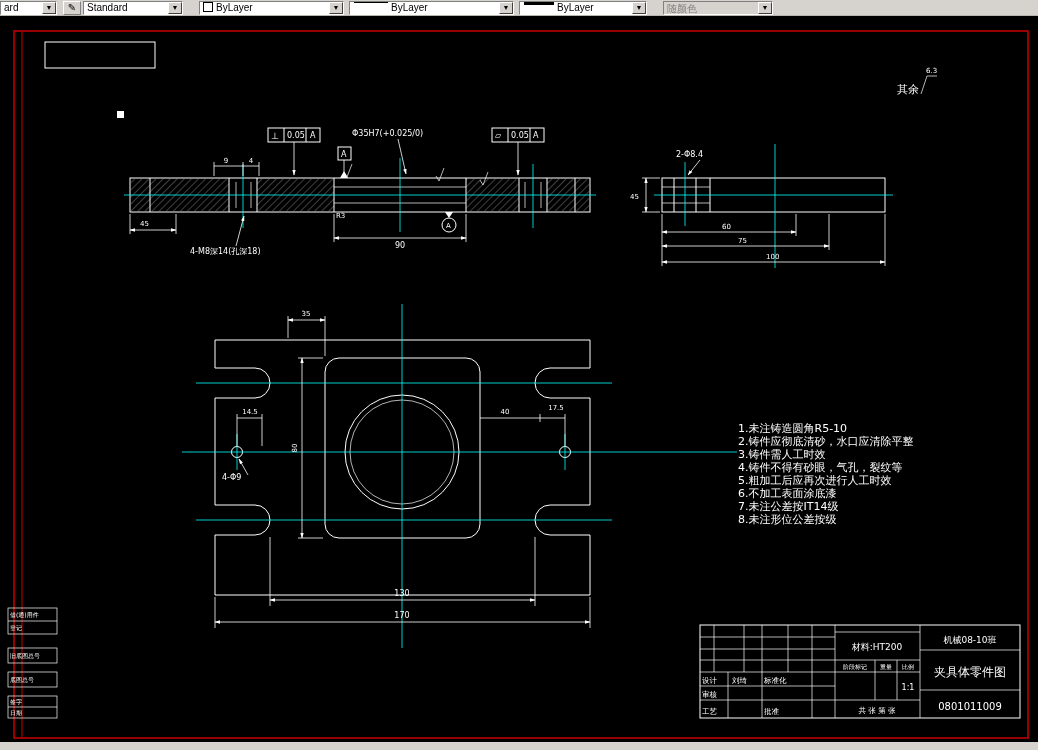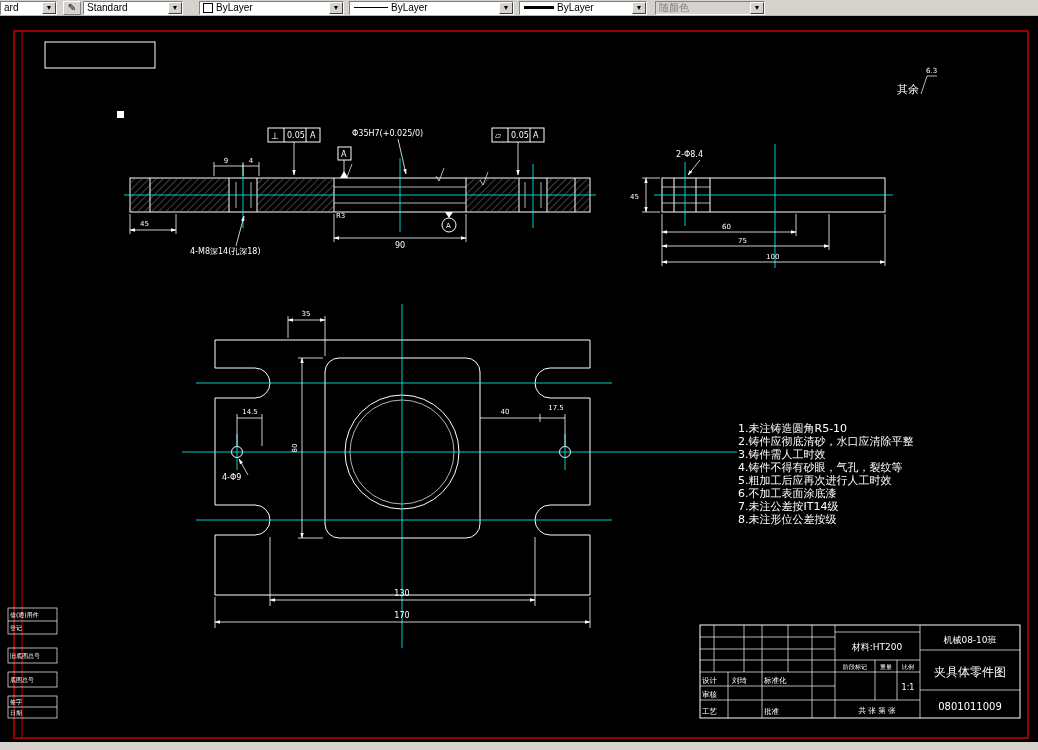--- a/index.html
+++ b/index.html
@@ -1,19 +1,19 @@
 <!DOCTYPE html>
 <html><head>
 <meta charset="utf-8">
 <style>
   html,body{margin:0;padding:0;width:1038px;height:750px;overflow:hidden;background:#d6d3ce;
     font-family:"Liberation Sans",sans-serif;}
   .toolbar{height:16px;background:#d6d3ce;display:flex;align-items:center;border-bottom:1px solid #b8b5ae;box-sizing:border-box;}
   .combo{height:14px;background:#fff;border:1px solid;border-color:#808080 #fff #fff #808080;
-    display:flex;align-items:center;font-size:10px;color:#000;box-sizing:border-box;overflow:hidden;}
+    display:flex;align-items:flex-start;font-size:10px;color:#000;box-sizing:border-box;overflow:hidden;}
   .combo .ct{flex:1;padding-left:3px;white-space:nowrap;overflow:hidden;}
   .combo .cb{width:14px;height:12px;background:#d6d3ce;border:1px solid;border-color:#fff #404040 #404040 #fff;
     font-size:7px;display:flex;align-items:center;justify-content:center;color:#000;box-sizing:border-box;}
   .combo.disabled{background:#d6d3ce;color:#808080;}
   .toolbtn{width:18px;height:14px;margin-left:6px;background:#d6d3ce;border:1px solid;border-color:#fff #808080 #808080 #fff;
     display:flex;align-items:center;justify-content:center;font-size:10px;box-sizing:border-box;}
   .swatch{width:8px;height:8px;background:#fff;border:1px solid #000;margin-left:3px;flex:none;}
   .ltglyph{width:34px;height:1px;background:#000;margin-left:4px;flex:none;}
   .lwglyph{width:30px;height:3px;background:#000;margin-left:4px;flex:none;}
   .canvas{position:relative;width:1038px;height:726px;background:#000;}
@@ -48,21 +48,21 @@
   <div class="combo" style="width:165px;margin-left:5px">
     <span class="ltglyph"></span>
     <span class="ct">ByLayer</span>
     <span class="cb">▼</span>
   </div>
   <div class="combo" style="width:128px;margin-left:5px">
     <span class="lwglyph"></span>
     <span class="ct">ByLayer</span>
     <span class="cb">▼</span>
   </div>
-  <div class="combo disabled" style="width:110px;margin-left:8px">
+  <div class="combo disabled" style="width:110px;margin-left:16px">
     <span class="ct">随颜色</span>
     <span class="cb">▼</span>
   </div>
 </div>
 
 <div class="canvas">
 <svg width="1038" height="726" viewBox="0 0 1038 726">
   <defs>
     <pattern id="h" width="5" height="5" patternUnits="userSpaceOnUse" patternTransform="rotate(45)">
       <line x1="0" y1="0" x2="0" y2="5" stroke="#fff" stroke-width="0.5"></line>

